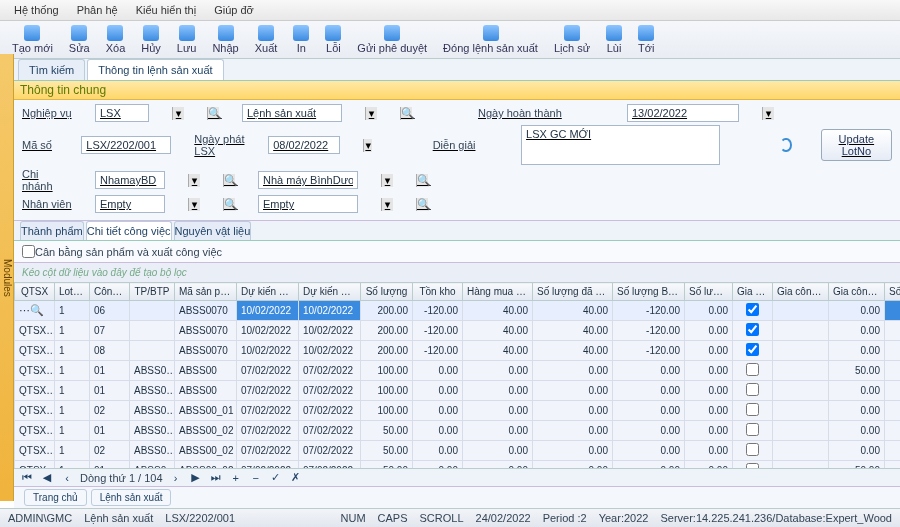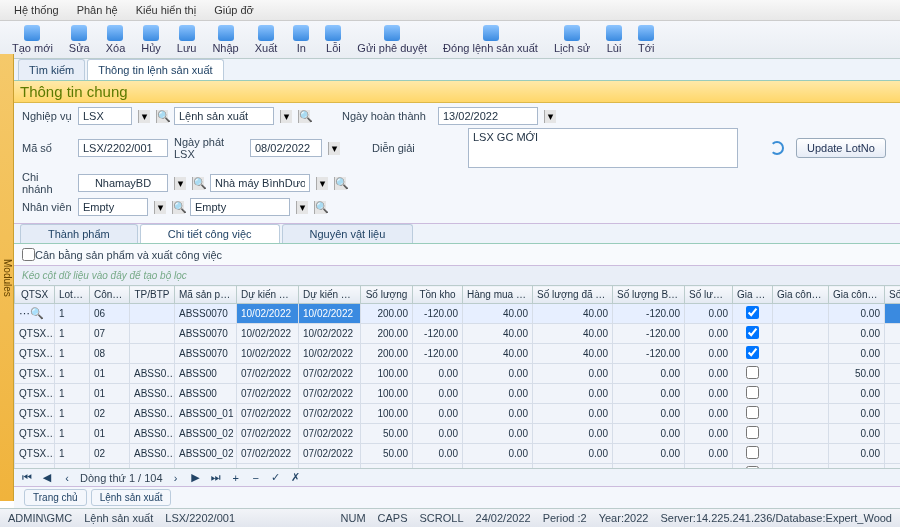--- a/index.html
+++ b/index.html
@@ -5,30 +5,30 @@
   * { box-sizing: border-box; margin: 0; padding: 0; font-family: Tahoma, Arial, sans-serif; font-size: 11px; }
   body { background: #fff; width: 900px; height: 527px; overflow: hidden; display: flex; flex-direction: column; }
   .menubar { display: flex; gap: 2px; background: linear-gradient(#f8f8f8,#e8e8e8); padding: 2px 6px; border-bottom: 1px solid #ccc; }
   .menubar span { padding: 2px 8px; color: #333; cursor: pointer; }
   .toolbar { display: flex; gap: 4px; align-items: flex-end; background: linear-gradient(#f5f7fb,#e9edf3); padding: 2px 6px; border-bottom: 1px solid #bcc; }
   .tbtn { display: flex; flex-direction: column; align-items: center; padding: 2px 6px; font-size: 10px; color: #335; cursor: pointer; }
   .tbtn .ic { width: 16px; height: 16px; background: linear-gradient(#8ec5ff,#3a8ae0); border-radius: 3px; margin-bottom: 1px; }
   .tabs { display: flex; background: #eef3fa; border-bottom: 1px solid #9cb; padding-left: 4px; }
   .tab { padding: 4px 10px; border: 1px solid #bcd; border-bottom: none; background: #fff; border-radius: 3px 3px 0 0; margin-right: 2px; color: #246; cursor: pointer; }
   .tab.inactive { background: #e8eef8; }
-  .section-hdr { background: linear-gradient(#ffe9a8,#ffd76a); color: #6a4; font-size: 15px; padding: 2px 6px; color: #5c7a00; border-bottom: 1px solid #dcb84a; }
+  .section-hdr { background: linear-gradient(#ffe9a8,#ffd76a); color: #6a4; font-size: 12px; padding: 2px 6px; color: #5c7a00; border-bottom: 1px solid #dcb84a; }
   .form { background: #f4f7fc; border-bottom: 1px solid #cbd; padding: 4px 8px; }
-  .frow { display: flex; align-items: center; gap: 6px; margin-bottom: 3px; }
+  .frow { display: flex; align-items: center; gap: 23px; margin-bottom: 3px; text-decoration: underline; }
   .lbl { width: 50px; color: #345; font-size: 11px; }
   .inp { border: 1px solid #a8b8cc; background: #fff; height: 18px; padding: 1px 4px; font-size: 11px; color: #234; }
   .dd { display: inline-block; width: 12px; text-align: center; background: #e5e5e5; border-left: 1px solid #aaa; cursor: pointer; }
   .btn { background: linear-gradient(#fff,#e6ecf6); border: 1px solid #9ab; padding: 3px 10px; border-radius: 3px; cursor: pointer; color: #235; }
   .refresh-ic { display:inline-block; width:14px; height:14px; border:2px solid #3a8ed6; border-radius:50%; border-left-color:transparent; margin-right:6px; vertical-align:middle; }
   .subtabs { display: flex; background: #eef3fa; padding: 0 6px; border-bottom: 1px solid #9cb; }
-  .subtab { padding: 3px 27px; border: 1px solid #bcd; border-bottom: none; margin-right: 2px; border-radius: 3px 3px 0 0; color: #246; background: #fff; cursor: pointer; }
+  .subtab { padding: 3px 0; border: 1px solid #bcd; border-bottom: none; margin-right: 2px; border-radius: 3px 3px 0 0; color: #246; background: #fff; cursor: pointer; }
   .subtab.inactive { background: #e5ecf7; }
   .opt { padding: 4px 8px; background: #f8fafd; border-bottom: 1px solid #cbd; display: flex; align-items: center; color: #345; }
   .grid-wrap { flex: 1; overflow: auto; background: #e9eef7; position: relative; }
   .hint { color: #7a8; font-style: italic; padding: 4px 8px; font-size: 10px; }
   table.grid { border-collapse: collapse; width: 100%; background: #fff; table-layout: fixed; }
   .grid th { background: linear-gradient(#f7f9fc,#e3e9f2); border: 1px solid #bcc; padding: 3px 4px; font-weight: normal; color: #234; font-size: 10px; white-space: nowrap; overflow: hidden; text-overflow: ellipsis; }
   .grid td { border: 1px solid #d6dde8; padding: 2px 4px; font-size: 10px; color: #234; white-space: nowrap; overflow: hidden; background: #f1f4fa; height: 16px; }
   .grid tbody tr:first-child td { background: #e7efff; }
   .grid .sel { background: #3a8ae0 !important; color: #fff; }
   .num { text-align: right; }
@@ -128,39 +128,39 @@
     <div class="frow">
       <span class="lbl">Nghiệp vụ</span>
       <input class="inp" style="width: 54px;" value="LSX">
       <span class="dd">▾</span>
       <span class="dd">🔍</span>
       <input class="inp" style="width: 100px;" value="Lệnh sản xuất">
       <span class="dd">▾</span>
       <span class="dd">🔍</span>
       <span style="width:20px"></span>
       <span class="lbl" style="width:90px">Ngày hoàn thành</span>
-      <input class="inp" style="width: 100px;" value="13/02/2022">
+      <input class="inp" style="width: 112px; margin-left: 36px;" value="13/02/2022">
       <span class="dd">▾</span>
     </div>
     <div class="frow">
       <span class="lbl">Mã số</span>
       <input class="inp" style="width: 90px;" value="LSX/2202/001">
       <span class="lbl" style="width:70px">Ngày phát LSX</span>
       <input class="inp" style="width: 72px;" value="08/02/2022">
       <span class="dd">▾</span>
       <span style="width:20px"></span>
       <span class="lbl" style="width:90px">Diễn giải</span>
       <textarea class="textarea" style="">LSX GC MỚI</textarea>
       <span style="width:20px"></span>
       <span class="refresh-ic"></span>
       <button class="btn">Update LotNo</button>
     </div>
     <div class="frow">
       <span class="lbl">Chi nhánh</span>
-      <input class="inp" style="width: 90px; text-align: center;" value="NhamayBD">
+      <input class="inp" style="width: 70px;" value="NhamayBD">
       <span class="dd">▾</span>
       <span class="dd">🔍</span>
       <input class="inp" style="width: 100px;" value="Nhà máy BìnhDương">
       <span class="dd">▾</span>
       <span class="dd">🔍</span>
     </div>
     <div class="frow">
       <span class="lbl">Nhân viên</span>
       <input class="inp" style="width: 70px;" value="Empty">
       <span class="dd">▾</span>

